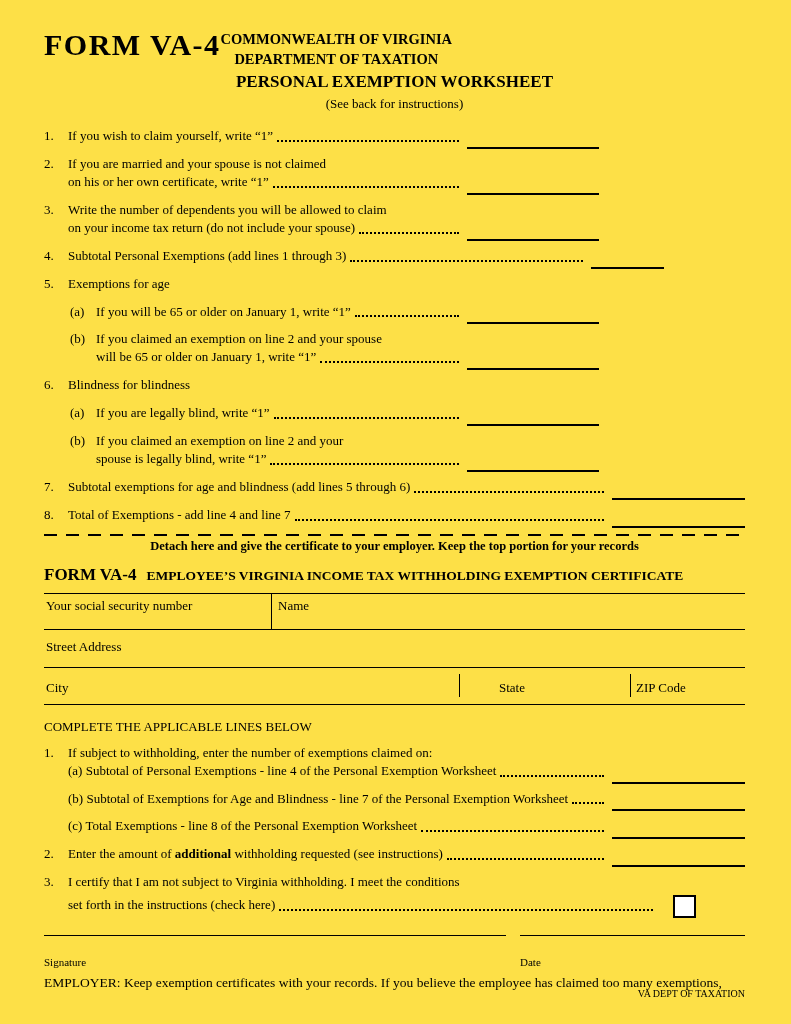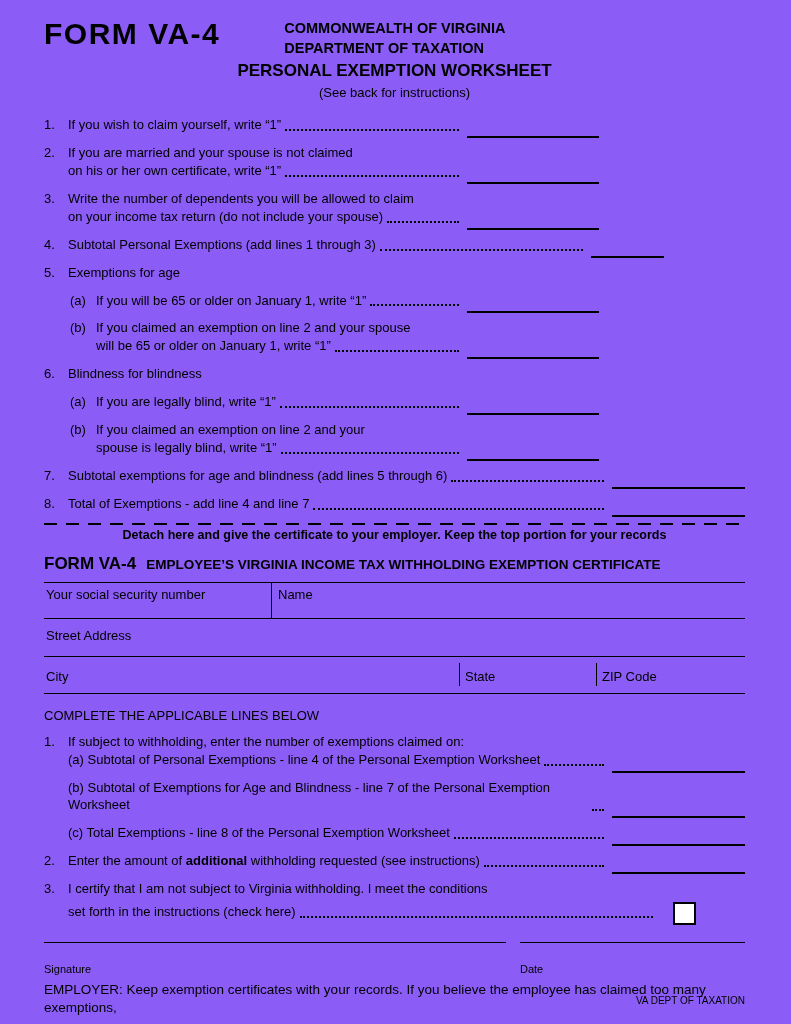--- a/index.html
+++ b/index.html
@@ -1,29 +1,29 @@
 <!DOCTYPE html>
 <html><head>
 <meta charset="utf-8">
 <style>
   * { margin:0; padding:0; box-sizing:border-box; }
   html,body { background:#fff; }
   .page {
     width:791px; height:1024px; overflow:hidden; position:relative;
-    background:#8b5cf6; color:#000;
-    font-family:Liberation Sans, sans-serif;
+    background:#fde047; color:#000;
+    font-family:Liberation Serif, serif;
     font-size:13px; line-height:1.38;
-    padding:17px 46px 0 44px;
+    padding:28px 46px 0 44px;
   }
   .b { font-weight:bold; }
 
   
   .hdr { display:flex; align-items:flex-start; }
   .form-title { font-size:30px; font-weight:bold; letter-spacing:1.5px; line-height:1.1; }
-  .agency { margin-left:64px; text-align:left; font-weight:bold; font-size:14.5px; line-height:1.4; padding-top:1px; }
+  .agency { text-align:center; font-weight:bold; font-size:14.5px; line-height:1.4; padding-top:1px; }
   .ws-title { text-align:center; font-weight:bold; font-size:17px; }
   .ws-subtitle { text-align:center; font-size:13px; margin-top:2px; }
 
   
   .ws { margin-top:14px; }
   .ws-item { display:flex; margin-bottom:10px; }
   .ws-item.sub { padding-left:26px; }
   .ws-num { width:24px; flex:none; }
   .sub .ws-num { width:26px; }
   .ws-body { flex:1; min-width:0; }
@@ -49,21 +49,21 @@
   .cert-grid { margin-top:6px; border-top:1.5px solid #000; }
   .cg-row { display:flex; }
   .cg-row1 { border-bottom:1.5px solid #000; height:36px; }
   .cg-row2 { border-bottom:1.5px solid #000; height:38px; }
   .cg-row3 { border-bottom:1.5px solid #000; height:37px;align-items:center; }
   .cell { font-size:13px; }
   .cell-ssn { width:228px; border-right:1.5px solid #000; padding:3px 0 0 2px; }
   .cell-name { flex:1; padding:3px 0 0 6px; }
   .cell-street { flex:1; padding:8px 0 0 2px; }
   .cell-city { width:416px; border-right:1.5px solid #000; padding:5px 0 0 2px; }
-  .cell-state { width:137px; border-right:1.5px solid #000; padding:5px 0 0 5px; }
+  .cell-state { width:137px; border-right:1.5px solid #000; padding:5px 0 0 5px;margin-left:34px; }
   .cell-zip { flex:1; padding:5px 0 0 5px; }
 
   .section-heading { margin-top:13px; font-size:13px; }
   .cert-lines { margin-top:8px; }
 
   
   .sig-row { display:flex; margin-top:8px; }
   .sig-col { width:462px; margin-right:14px; }
   .date-col { flex:1; }
   .write-line { height:12px; border-bottom:1.5px solid #000; }

